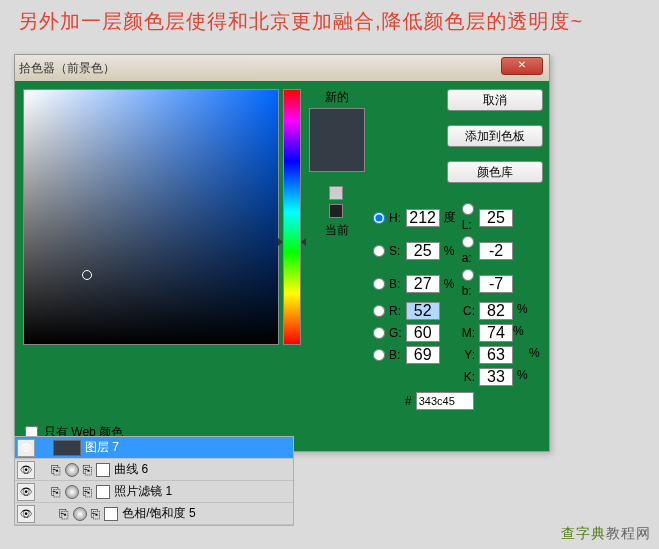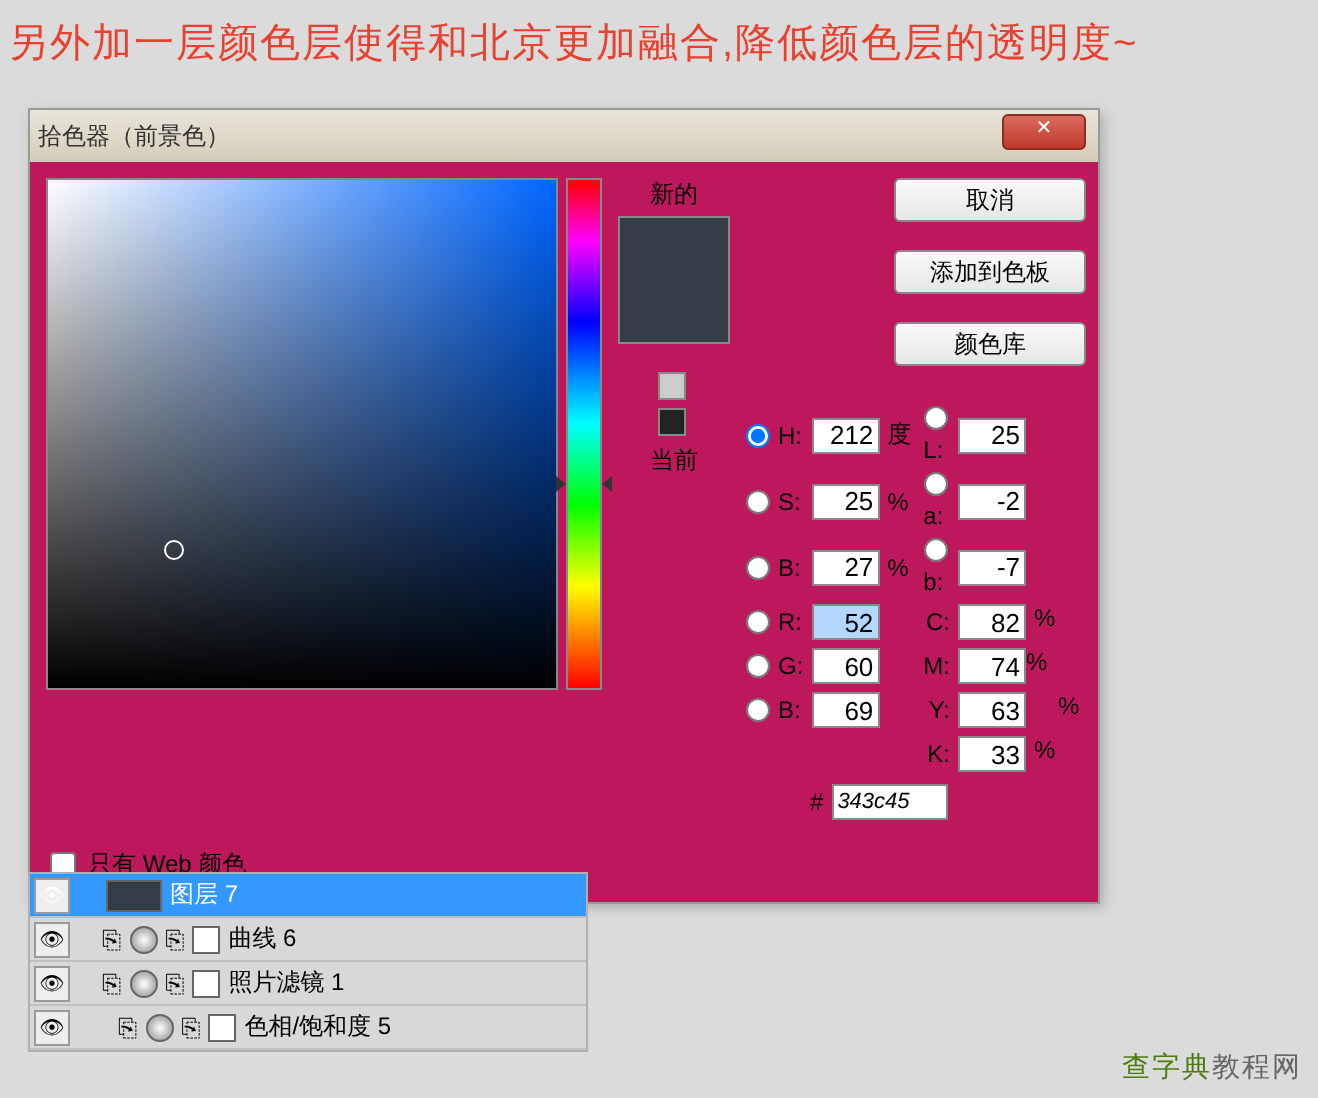--- a/index.html
+++ b/index.html
@@ -1,18 +1,18 @@
 <!DOCTYPE html>
 <html><head>
 <meta charset="utf-8">
 <style>
 * { box-sizing: border-box; margin: 0; padding: 0; font-family: "Microsoft YaHei", SimSun, sans-serif; }
 body { background: #dbdbdb; width: 659px; height: 549px; position: relative; }
-.annotation { color: #e8412f; font-size: 20px; padding: 8px 4px 6px 4px; letter-spacing: 1px; }
-.dialog { position: absolute; left: 14px; top: 54px; width: 536px; background: #be185d; border: 1px solid #999; box-shadow: 2px 2px 6px rgba(0,0,0,0.2); }
+.annotation { color: #e8412f; font-size: 20px; padding: 8px 4px 6px 18px; letter-spacing: 1px; }
+.dialog { position: absolute; left: 14px; top: 54px; width: 536px; background: #15803d; border: 1px solid #999; box-shadow: 2px 2px 6px rgba(0,0,0,0.2); }
 .titlebar { height: 26px; background: linear-gradient(#e9e5dc, #d4ccb8); display: flex; align-items: center; padding: 0 4px; position: relative; font-size: 12px; color: #333; }
 .close-btn { position: absolute; right: 6px; top: 2px; width: 42px; height: 18px; background: linear-gradient(#d86b5e, #c0392b); border: 1px solid #8b2e20; border-radius: 3px; color: #fff; font-size: 10px; text-align: center; line-height: 14px; }
 .dialog-body { display: flex; padding: 8px; gap: 8px; }
 .left-col { display: flex; gap: 4px; }
 .color-field { width: 256px; height: 256px; background: linear-gradient(to right, #fff, #0066ff); position: relative; border: 1px solid #888; }
 .color-field::after { content: ""; position: absolute; inset: 0; background: linear-gradient(to bottom, transparent, #000); }
 .marker { position: absolute; left: 58px; top: 180px; width: 10px; height: 10px; border: 1px solid #fff; border-radius: 50%; z-index: 2; }
 .hue-strip { width: 18px; height: 256px; border: 1px solid #888; background: linear-gradient(to bottom, #ff0000 0%, #ff00ff 12%, #0000ff 28%, #00ffff 48%, #00ff00 64%, #ffff00 80%, #ff8000 90%, #ff0000 100%); position: relative; }
 .hue-ptr { position: absolute; left: -6px; top: 148px; width: 0; height: 0; border-top: 4px solid transparent; border-bottom: 4px solid transparent; border-left: 5px solid #333; }
 .hue-ptr-r { position: absolute; right: -6px; top: 148px; width: 0; height: 0; border-top: 4px solid transparent; border-bottom: 4px solid transparent; border-right: 5px solid #333; }
@@ -22,25 +22,25 @@
 .swatch-new { position: absolute; top: 0; left: 0; right: 0; height: 50%; background: #343c45; }
 .swatch-cur { position: absolute; bottom: 0; left: 0; right: 0; height: 50%; background: #343c45; }
 .cube-icon { width: 14px; height: 14px; margin: 6px auto 2px; display: block; background: #ccc; border: 1px solid #888; }
 .tiny-swatch { width: 14px; height: 14px; margin: 0 auto; background: #222; border: 1px solid #888; }
 .right-col { flex: 1; font-size: 12px; }
 .btn { display: block; width: 96px; height: 22px; margin: 0 0 6px auto; background: linear-gradient(#fafafa, #e6e6e6); border: 1px solid #888; border-radius: 3px; font-size: 12px; text-align: center; line-height: 20px; cursor: pointer; }
 .btn.primary { border: 1px solid #4a90d9; box-shadow: 0 0 2px #4a90d9; }
 .values { display: grid; grid-template-columns: auto auto auto auto auto auto; gap: 4px 4px; align-items: center; margin-top: 20px; }
 .values .rad { width: 12px; height: 12px; }
 .values label { font-size: 12px; }
-.values input[type=text] { width: 34px; height: 18px; border: 1px solid #888; font-size: 13px; padding: 0 2px; text-align: right; }
+.values input[type=text] { width: 34px; height: 18px; border: 1px solid #888; font-size: 16px; padding: 0 2px; text-align: center; }
 .values input.sel { background: #b3d7ff; }
 .unit { font-size: 12px; width: 14px; text-align: left; }
 .hex-row { margin-top: 6px; display: flex; align-items: center; gap: 4px; margin-left: 32px; }
-.hex-row input { width: 58px; height: 18px; border: 1px solid #888; font-size: 11px; padding: 0 2px; font-style: italic; }
+.hex-row input { width: 58px; height: 18px; border: 1px solid #888; font-size: 11px; padding: 0 2px; }
 .webonly { padding: 6px 0 10px 10px; font-size: 12px; display: flex; align-items: center; gap: 6px; }
 .webonly input { width: 13px; height: 13px; }
 .layers { position: absolute; left: 14px; top: 436px; width: 280px; background: #d8d8d8; border: 1px solid #b0b0b0; font-size: 12px; }
 .layer-row { display: flex; align-items: center; height: 22px; border-bottom: 1px solid #c0c0c0; gap: 4px; padding-left: 2px; }
 .layer-row.sel { background: #3399ff; color: #fff; }
 .eye { width: 18px; height: 18px; border: 1px solid #999; background: #eee; display: flex; align-items: center; justify-content: center; font-size: 10px; }
 .link { width: 10px; }
 .fxdot { width: 14px; height: 14px; border-radius: 50%; background: radial-gradient(#fff, #888); border: 1px solid #666; }
 .mask { width: 14px; height: 14px; background: #fff; border: 1px solid #666; }
 .thumb { width: 28px; height: 16px; border: 1px solid #666; }

